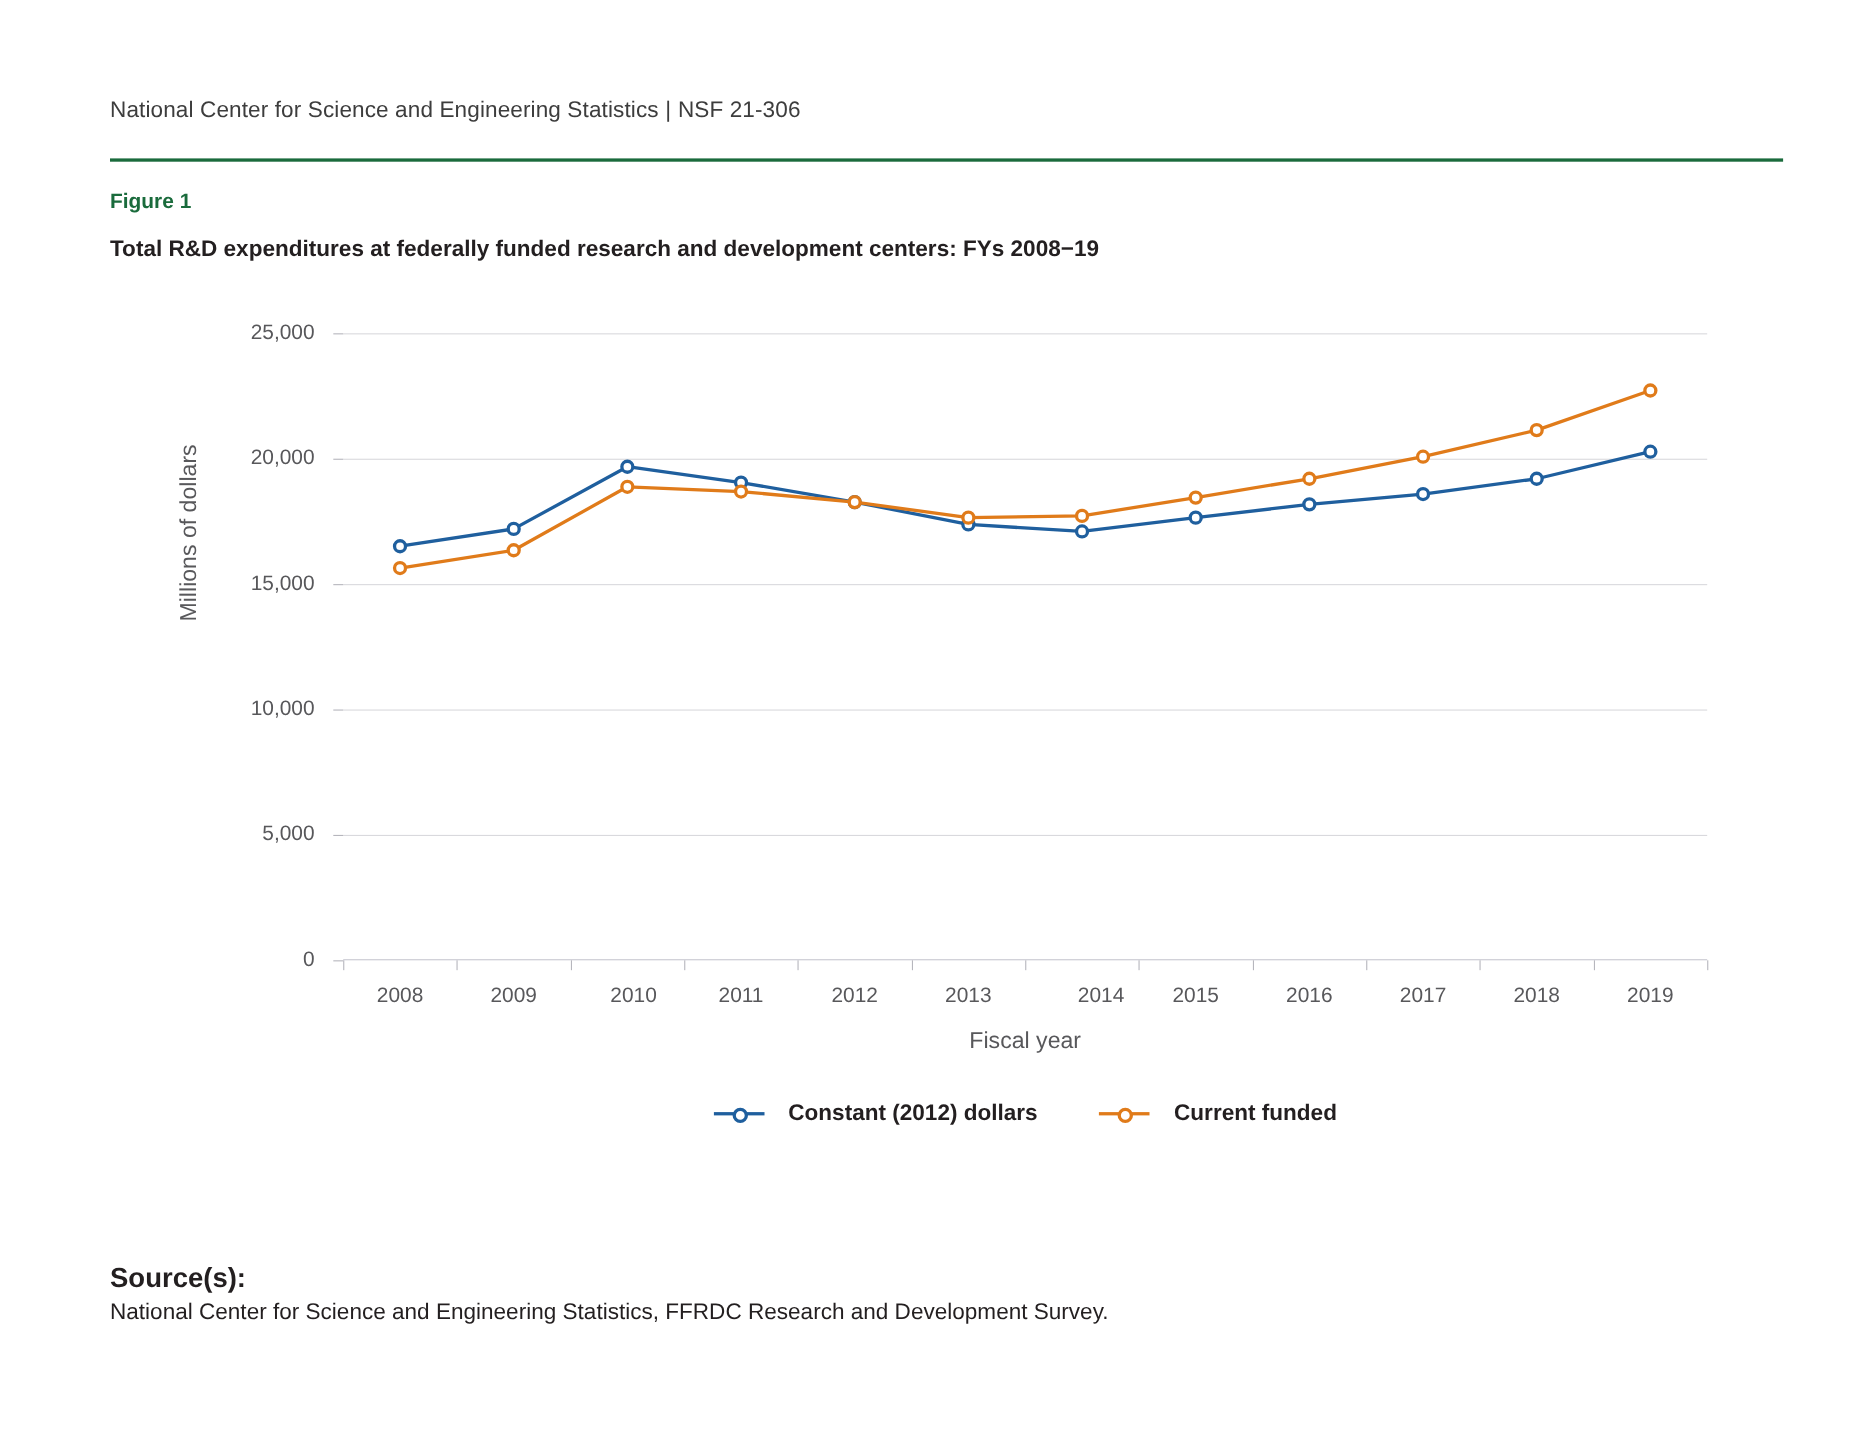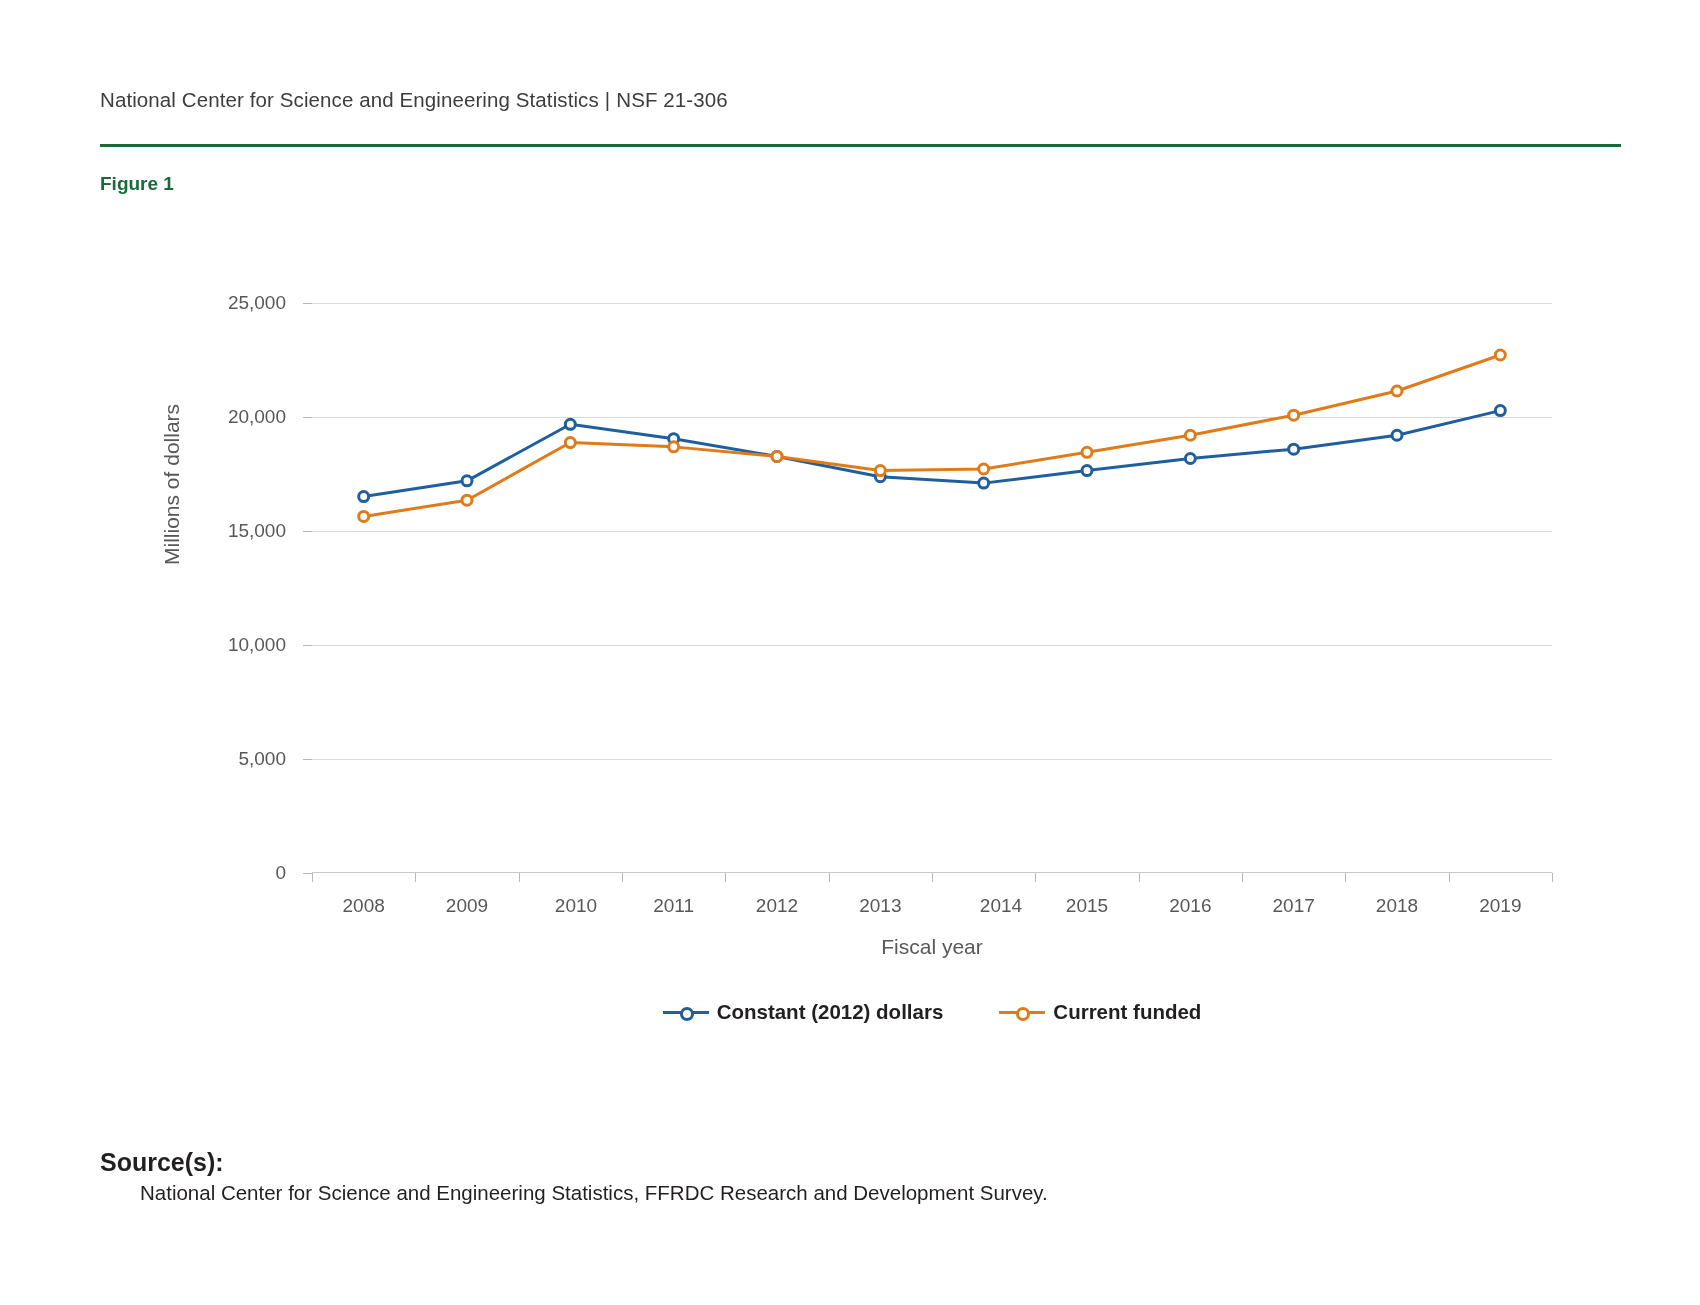--- a/index.html
+++ b/index.html
@@ -143,21 +143,21 @@
     top: 735px;
     width: 1240px;
     display: flex;
     justify-content: center;
     align-items: center;
     gap: 56px;
   }
   .legend-item {
     display: flex;
     align-items: center;
-    gap: 8px;
+    gap: 22px;
     font-size: 20.5px;
     font-weight: bold;
     color: #231f20;
     white-space: nowrap;
   }
   .legend-swatch {
     position: relative;
     width: 46px;
     height: 16px;
   }
@@ -186,40 +186,40 @@
     font-size: 25px;
     font-weight: bold;
     color: #231f20;
   }
   .source-text {
     position: absolute;
     left: 100px;
     top: 1181px;
     font-size: 20.5px;
     color: #231f20;
-    margin-left: 40px;
   }
   svg.series-svg {
     position: absolute;
     left: 0; top: 0;
     overflow: visible;
   }
 </style>
 </head>
 <body>
 
 <div class="page">
 
   <div class="header-line">
     <span>National Center for Science and Engineering Statistics</span><span class="header-sep">|</span><span>NSF 21-306</span>
   </div>
 
   <div class="green-rule"></div>
 
   <div class="figure-label">Figure 1</div>
+  <div class="figure-title">Total R&amp;D expenditures at federally funded research and development centers: FYs 2008−19</div>
 
   <div class="chart-area">
 
     <div class="ylabel">Millions of dollars</div>
 
     <div class="plot" id="plot">
       <div class="axis-baseline"></div>
     <div class="ytick-label" style="top: 570px;">0</div>
         <div class="ytick-mark" style="top: 570px;"></div>
         <div class="gridline" style="top: 456px;"></div>

